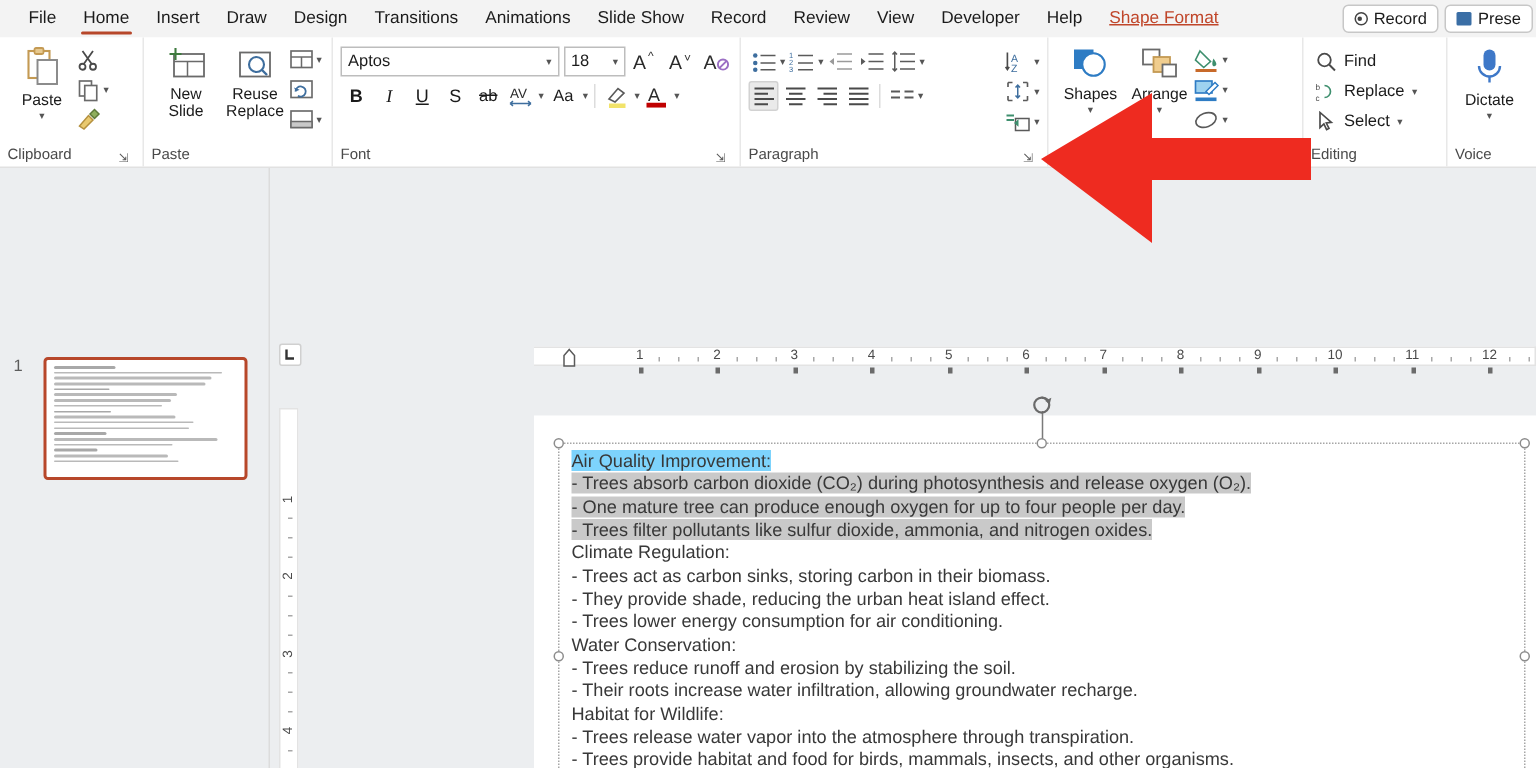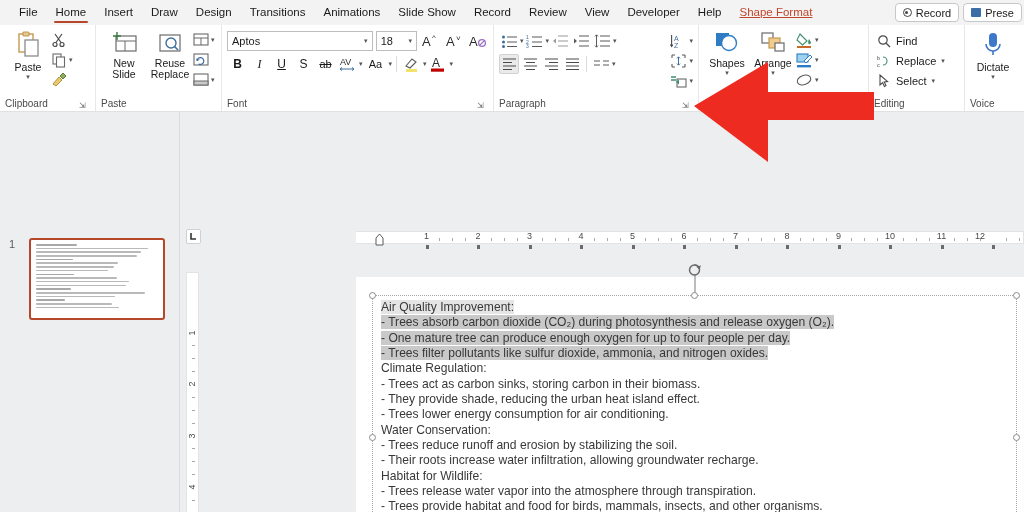--- a/index.html
+++ b/index.html
@@ -724,21 +724,21 @@
         <i class="tick" style="left: 508.25px; width: 1px; height: 3px; background: rgb(168, 168, 168); position: absolute; top: 6px;"></i>
         <i class="tick" style="left: 521.125px; width: 1px; height: 3px; background: rgb(168, 168, 168); position: absolute; top: 6px;"></i>
         <span class="num" style="left: 534px;">10</span>
         <i class="tick" style="left: 546.875px; width: 1px; height: 3px; background: rgb(168, 168, 168); position: absolute; top: 6px;"></i>
         <i class="tick" style="left: 559.75px; width: 1px; height: 3px; background: rgb(168, 168, 168); position: absolute; top: 6px;"></i>
         <i class="tick" style="left: 572.625px; width: 1px; height: 3px; background: rgb(168, 168, 168); position: absolute; top: 6px;"></i>
         <span class="num" style="left: 585.5px;">11</span>
         <i class="tick" style="left: 598.375px; width: 1px; height: 3px; background: rgb(168, 168, 168); position: absolute; top: 6px;"></i>
         <i class="tick" style="left: 611.25px; width: 1px; height: 3px; background: rgb(168, 168, 168); position: absolute; top: 6px;"></i>
         <i class="tick" style="left: 624.125px; width: 1px; height: 3px; background: rgb(168, 168, 168); position: absolute; top: 6px;"></i>
-        <span class="num" style="left: 624px;">12</span>
+        <span class="num" style="left: 637px;">12</span>
         <i class="tick" style="left: 649.875px; width: 1px; height: 3px; background: rgb(168, 168, 168); position: absolute; top: 6px;"></i>
         <i class="tick" style="left: 662.75px; width: 1px; height: 3px; background: rgb(168, 168, 168); position: absolute; top: 6px;"></i>
       </div>
     <div class="tabstops" id="tabstops">
         <i style="left: 69.5px;"></i>
         <i style="left: 121px;"></i>
         <i style="left: 172.5px;"></i>
         <i style="left: 224px;"></i>
         <i style="left: 275.5px;"></i>
         <i style="left: 327px;"></i>
@@ -782,21 +782,21 @@
             <path d="M13.4 3.2 L12.3 7.4 L9.2 5.2 Z" fill="#6a6a6a"></path>
           </svg>
         </div>
         <div class="handle" style="left:-4px;top:-4px"></div>
         <div class="handle" style="left:50%;top:-4px;margin-left:-3.5px"></div>
         <div class="handle" style="right:-4px;top:-4px"></div>
         <div class="handle" style="left:-4px;top:50%;margin-top:-3.5px"></div>
         <div class="handle" style="right:-4px;top:50%;margin-top:-3.5px"></div>
 
         <div class="tb-content" id="tbtext">
-            <div><span class="hl" style="background: #e5e5e5;">Air Quality Improvement:</span></div>
+            <div><span class="hl" style="background: #7dd3fc;">Air Quality Improvement:</span></div>
             <div><span class="hl" style="background: rgb(201, 201, 201);">  - Trees absorb carbon dioxide (CO₂) during photosynthesis and release oxygen (O₂).</span></div>
             <div><span class="hl" style="background: rgb(201, 201, 201);">  - One mature tree can produce enough oxygen for up to four people per day.</span></div>
             <div><span class="hl" style="background: rgb(201, 201, 201);">  - Trees filter pollutants like sulfur dioxide, ammonia, and nitrogen oxides.</span></div>
             <div><span>Climate Regulation:</span></div>
             <div><span>  - Trees act as carbon sinks, storing carbon in their biomass.</span></div>
             <div><span>  - They provide shade, reducing the urban heat island effect.</span></div>
             <div><span>  - Trees lower energy consumption for air conditioning.</span></div>
             <div><span>Water Conservation:</span></div>
             <div><span>  - Trees reduce runoff and erosion by stabilizing the soil.</span></div>
             <div><span>  - Their roots increase water infiltration, allowing groundwater recharge.</span></div>

